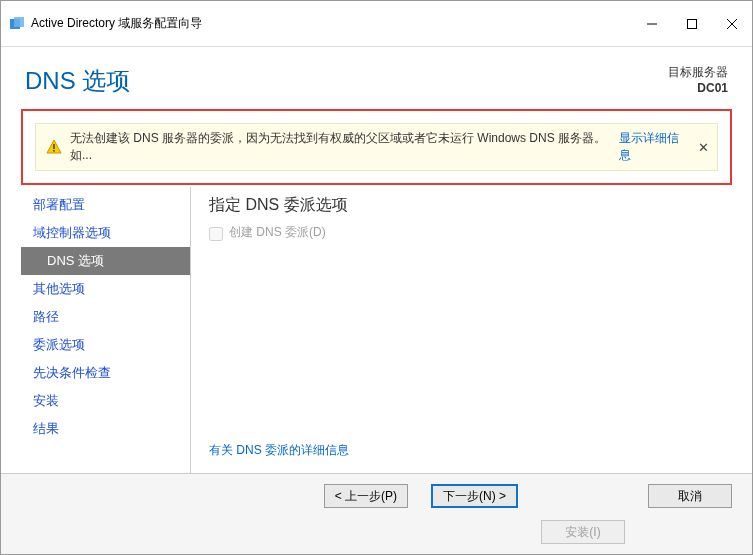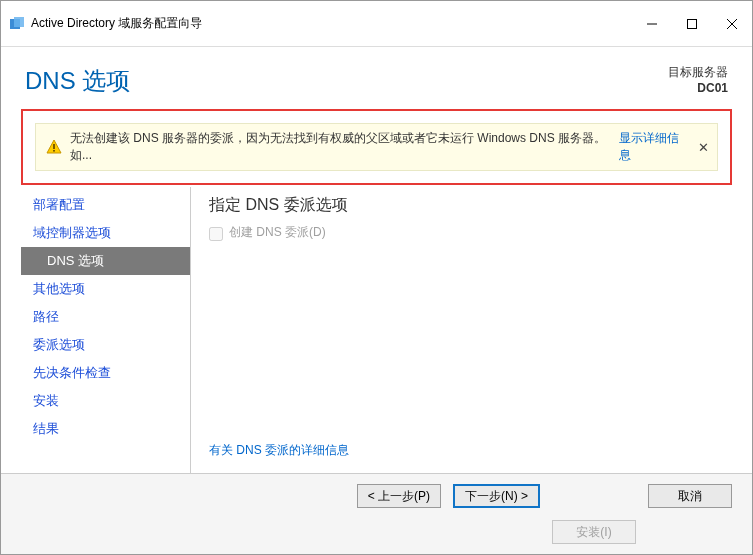--- a/index.html
+++ b/index.html
@@ -24,21 +24,21 @@
     .nav-item.active { background: #7a7a7a; color: #fff; }
     .nav-item.disabled { color: #1d4ed8; cursor: default; }
     .content { flex: 1; padding: 8px 4px 4px 18px; display: flex; flex-direction: column; }
     .content-body { flex: 1; }
     .section-label { font-size: 16px; color: #333; margin-bottom: 8px; }
     .checkbox-row { display: flex; align-items: flex-end; gap: 6px; }
     .checkbox-row input { width: 14px; height: 14px; }
     .checkbox-row label { color: #a0a0a0; font-size: 12px; }
     .content-footer { padding: 6px 0 10px 0; }
     .more-link { color: #0066cc; font-size: 12px; text-decoration: none; cursor: pointer; }
-    .footer { border-top: 1px solid #ccc; padding: 10px 20px; display: flex; justify-content: flex-end; gap: 12px; background: #f5f5f5; }
+    .footer { border-top: 1px solid #ccc; padding: 10px 20px; display: flex; justify-content: flex-end; gap: 23px; background: #f5f5f5; }
     .btn { min-width: 84px; height: 24px; border: 1px solid #999; background: #e9e9e9; font-size: 12px; display: inline-flex; align-items: center; justify-content: center; cursor: pointer; padding: 0 10px; }
     .btn.default { border: 2px solid #1074c7; }
     .btn.disabled { color: #a0a0a0; border-color: #c5c5c5; background: #efefef; cursor: default; margin-top: 36px; }
   </style>
 </head>
 <body>
 
 <div class="titlebar">
   <span class="titlebar-icon">
     <svg viewBox="0 0 16 16">

